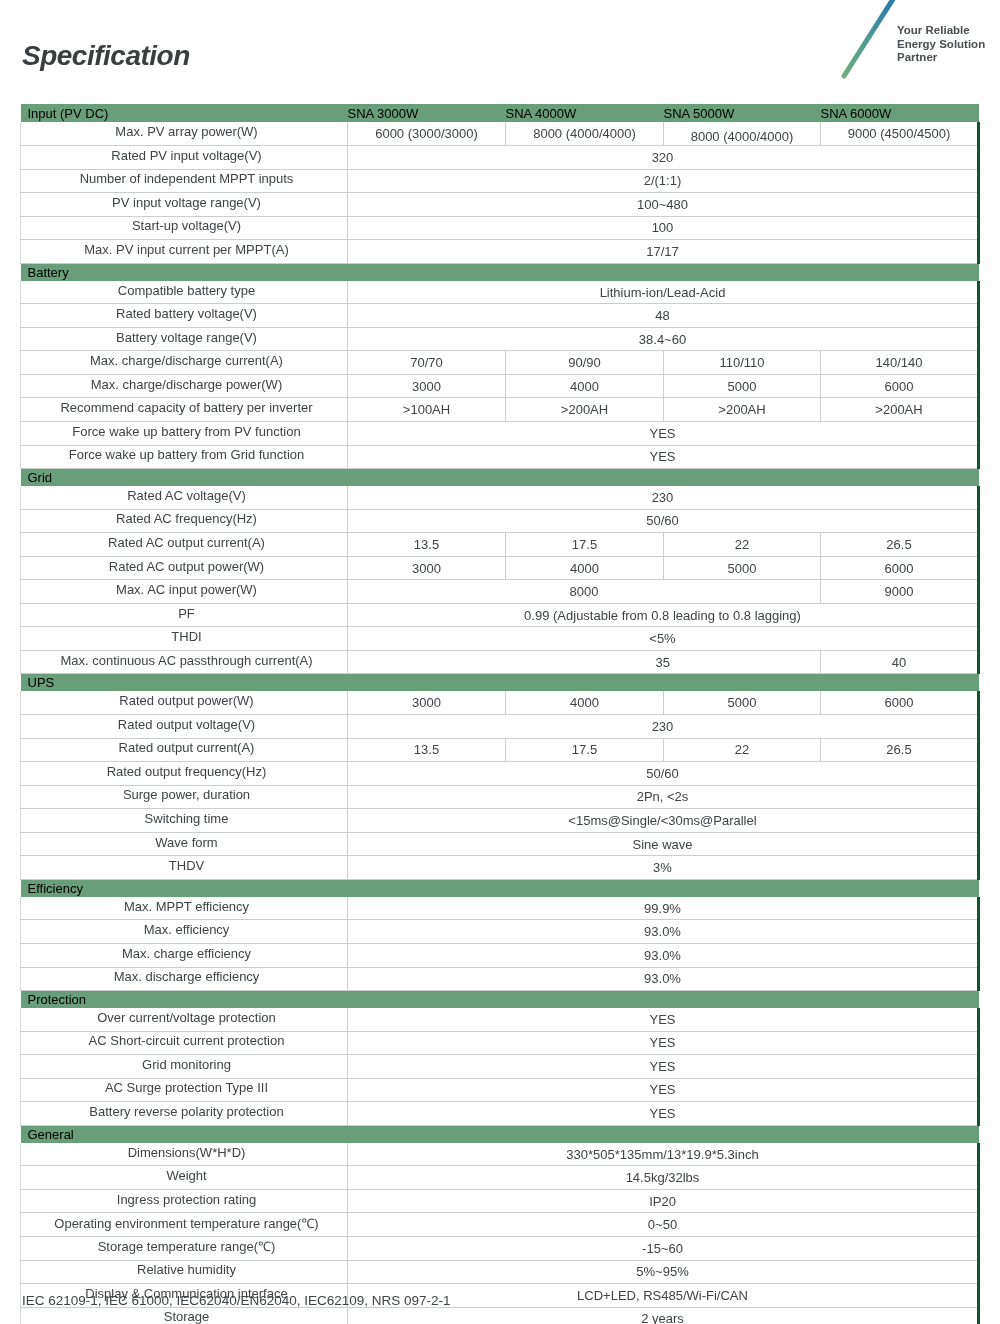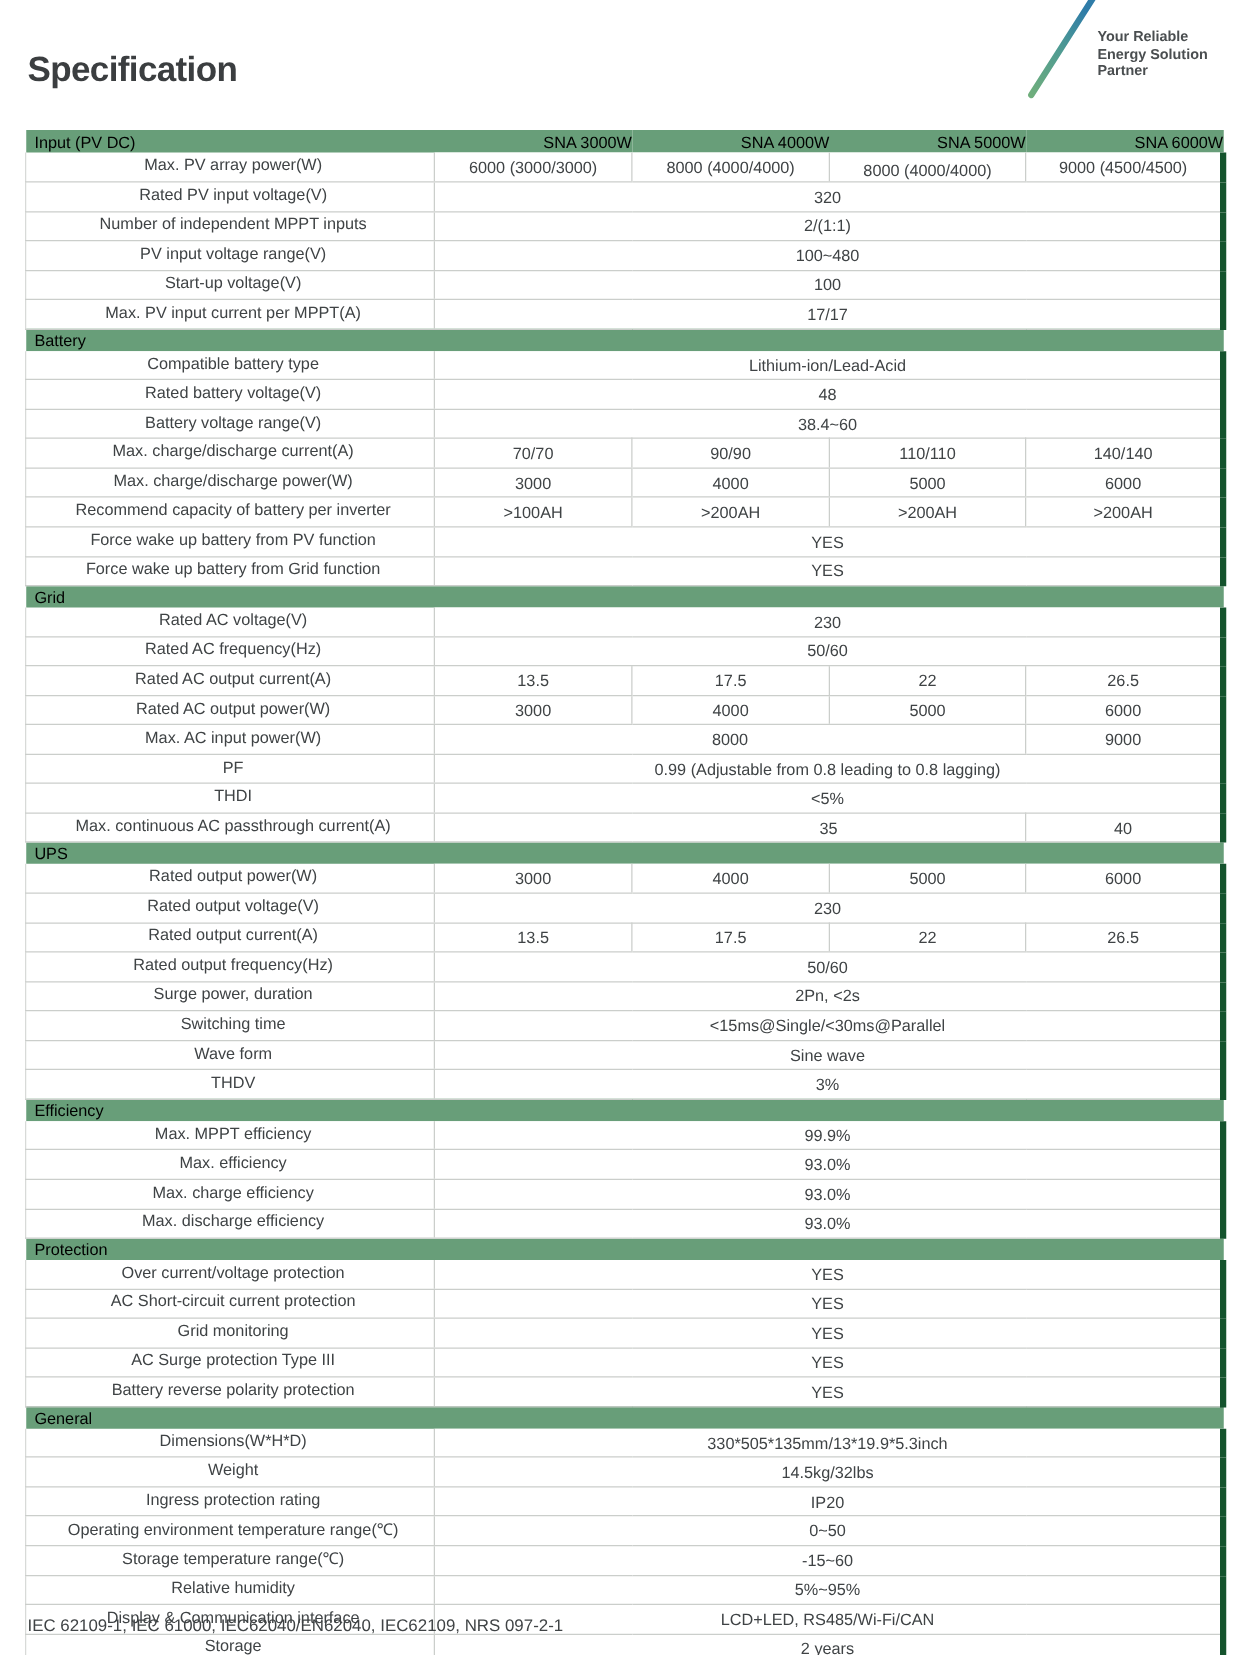--- a/index.html
+++ b/index.html
@@ -13,23 +13,23 @@
     font-family:"Liberation Sans", sans-serif;
     color:var(--text_dark);
     position:relative;
   }
   .page{position:absolute;inset:0;background:#fff;overflow:hidden;}
 
   
   .page-title{
     position:absolute;left:22px;top:40px;
     font-size:28px;font-weight:bold;color:#3B3E40;
-    letter-spacing:-0.5px;margin:0;
-  }
-  .brand{position:absolute;left:816px;top:0;width:160px;height:92px;}
+    letter-spacing:-0.5px;margin:0;font-style:italic;
+  }
+  .brand{position:absolute;left:835px;top:0;width:160px;height:92px;}
   .brand svg{position:absolute;left:0;top:0;}
   .tagline{
     position:absolute;left:62px;top:24px;
     font-size:11.5px;font-weight:bold;color:#4A4E50;line-height:13.5px;
     white-space:nowrap;
   }
 
   
   table.spec{
     position:absolute;left:20px;top:104px;width:958px;
@@ -39,37 +39,37 @@
   tr.sec-header td{
     background:var(--header_green);
     color:#000000;
     height:17px;
     padding:0 0 0 7px;
     text-align:left;
     font-size:13px;
     vertical-align:middle;
   }
   tr.sec-header:first-child td{height:18px;}
-  tr.sec-header td.sh-col{text-align:right;padding:0;margin-top:40px;}
+  tr.sec-header td.sh-col{text-align:left;padding:0;margin-top:40px;}
   tr.data td{
     height:18.55px;
     vertical-align:middle;
     border-bottom:1px solid var(--border_light);
     background:#fff;
   }
   tr.data td.lbl{
     text-align:center;padding:0 2px 4px 7px;
     border-left:1px solid #D8DAD8;
     white-space:nowrap;overflow:hidden;
   }
   tr.data td.val{
     text-align:center;
     border-left:1px solid var(--border_light);
   }
-  tr.data td:last-child{border-right:5px solid #14532d;}
+  tr.data td:last-child{border-right:3px solid #14532d;}
   tr.data td.noleft{border-left:none;}
   tr.data td.blank{border-right:none;}
   
   tr[data-sec="0"][data-row="0"] td:nth-child(4){padding-top:7px;height:11.55px;}
 
   .standards-line{
     position:absolute;left:22px;top:1293px;
     font-size:13.5px;color:var(--text_dark);
     white-space:nowrap;
     text-align:center;

